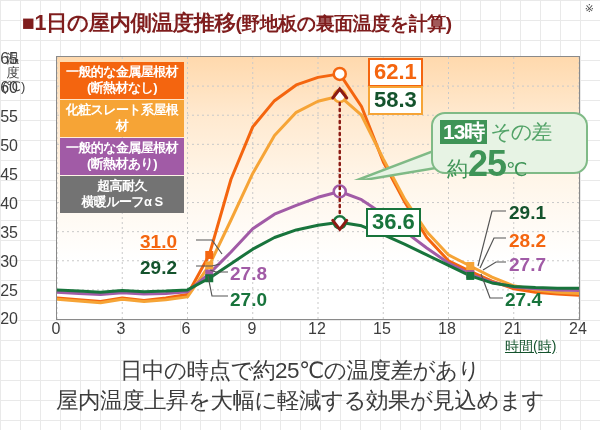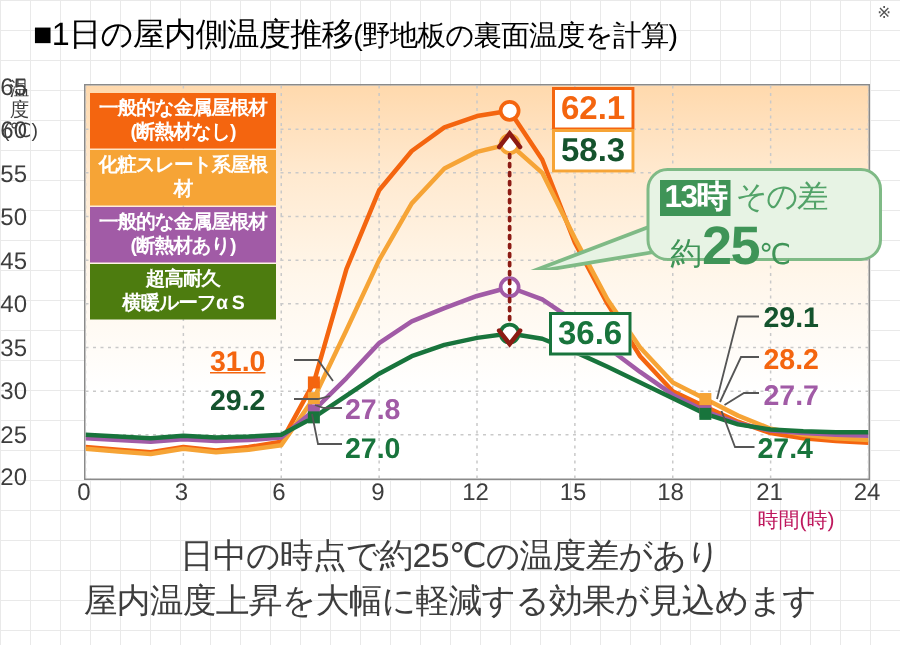--- a/index.html
+++ b/index.html
@@ -11,37 +11,37 @@
       linear-gradient(to bottom, #e9e9e9 1px, transparent 1px);
     background-size:20px 20px;
     font-family:"Liberation Sans","DejaVu Sans",sans-serif;
     color:#3b3b3b;
   }
   .stage{position:absolute;left:0;top:0;width:600px;height:430px;}
 
   
   #title{
     position:absolute;left:22px;top:8px;
-    font-size:21.5px;font-weight:400;letter-spacing:-0.5px;
-    color:#000000;white-space:nowrap;
+    font-size:21.5px;font-weight:700;letter-spacing:-0.5px;
+    color:#7f1d1d;white-space:nowrap;
   }
   #title .paren{font-size:19px;}
   #asterisk{
     position:absolute;right:6px;top:2px;font-size:11px;color:#555;
   }
 
   
   #ylabel{
     position:absolute;left:2px;top:52px;width:22px;
     font-size:13px;line-height:14px;font-weight:400;color:#3d3d3d;
     text-align:center;
   }
   #xlabel{
     position:absolute;left:505px;top:338px;
-    font-size:14px;color:#be185d;white-space:nowrap;
+    font-size:14px;color:#14532d;white-space:nowrap;text-decoration:underline;
   }
 
   
   #plot{
     position:absolute;left:56px;top:56px;width:522px;height:262px;
     border:1.5px solid #8a8a8a;
     background:linear-gradient(to bottom,#ffd9ad 0%,#ffe9cf 22%,#fff6ea 48%,#ffffff 78%,#ffffff 100%);
     overflow:hidden;
   }
   #plotsvg{position:absolute;left:0;top:0;}
@@ -58,21 +58,21 @@
   
   #legend{position:absolute;left:60px;top:62px;width:124px;}
   .lgitem{
     color:#ffffff;font-weight:700;font-size:13px;line-height:16px;
     text-align:center;padding:2px 2px 3px 2px;margin-bottom:1px;
     letter-spacing:-0.6px;
   }
   .lg0{background:#f4650f;}
   .lg1{background:#f6a436;}
   .lg2{background:#a15ba6;}
-  .lg3{background:#4d7c0f;}
+  .lg3{background:#737373;}
 
   
   .vbox{
     position:absolute;font-weight:700;font-size:22px;line-height:22px;
     background:#ffffff;border:2px solid;padding:1px 4px 2px 4px;
     white-space:nowrap;
   }
   .vplain{
     position:absolute;font-weight:700;font-size:19px;line-height:19px;
     white-space:nowrap;

